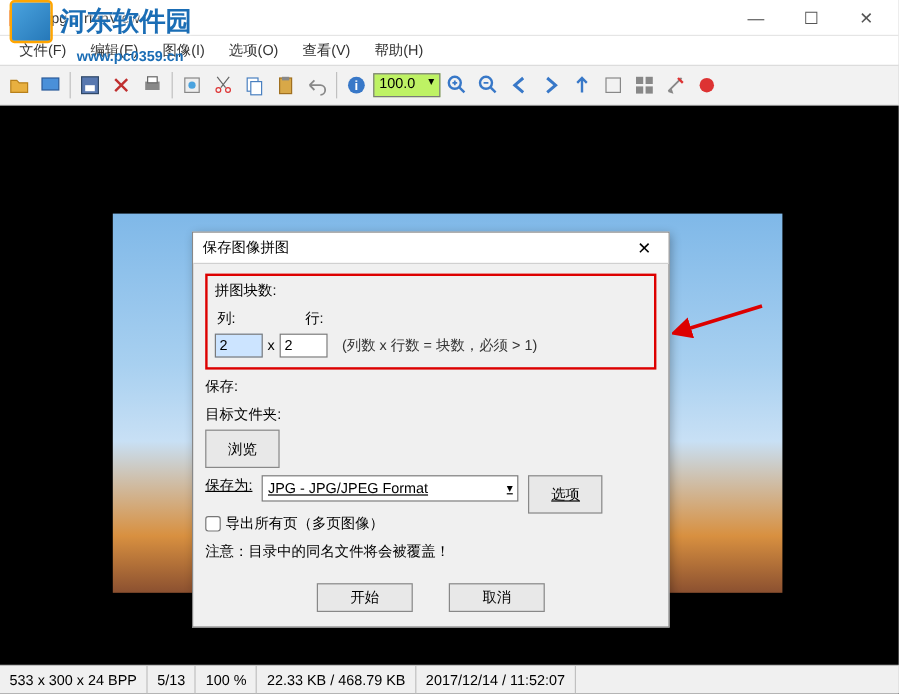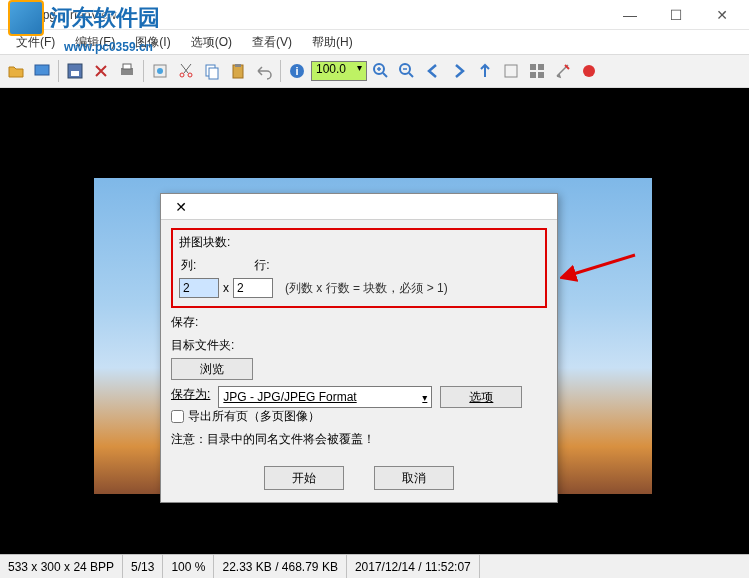--- a/index.html
+++ b/index.html
@@ -27,21 +27,21 @@
 .group-label { font-size: 12px; margin-bottom: 6px; }
 .row-inputs { display: flex; align-items: center; gap: 4px; font-size: 12px; }
 .col-labels { display: flex; gap: 58px; margin-bottom: 4px; padding-left: 2px; }
 .small-input { width: 40px; height: 20px; border: 1px solid #7a7a7a; background: #fff; padding: 0 3px; font-size: 12px; }
 .small-input.sel { background: #cce4ff; }
 .hint { margin-left: 8px; color: #333; }
 .save-section { margin-top: 6px; }
 .save-label { margin-bottom: 4px; }
 .path-row { display: flex; align-items: center; gap: 8px; margin-bottom: 6px; }
 .path-input { flex: 1; height: 22px; border: 1px solid #7a7a7a; background: #fff; padding: 0 4px; font-size: 12px; }
-.btn { height: 22px; padding: 0 28px; border: 1px solid #888; background: #e8e8e8; cursor: pointer; font-size: 12px; display: flex; align-items: center; }
+.btn { height: 32px; padding: 0 18px; border: 1px solid #888; background: #e8e8e8; cursor: pointer; font-size: 12px; display: flex; align-items: center; }
 .format-row { display: flex; align-items: flex-start; gap: 8px; text-decoration: underline; }
 .format-label { }
 .select { width: 214px; height: 22px; border: 1px solid #7a7a7a; background: #fff; display: flex; align-items: center; padding: 0 4px; font-size: 12px; }
 .select .arrow { margin-left: auto; font-size: 10px; }
 .check-row { display: flex; align-items: center; gap: 4px; margin-top: 0; font-size: 12px; }
 .check-row input { width: 13px; height: 13px; }
 .warn { margin-top: 6px; font-size: 12px; }
 .dlg-buttons { display: flex; justify-content: center; gap: 30px; padding: 10px 0 12px; }
 .dlg-btn { width: 80px; height: 24px; border: 1px solid #888; background: #e8e8e8; cursor: pointer; font-size: 12px; }
 .statusbar { height: 24px; display: flex; align-items: center; background: #f0f0f0; border-top: 1px solid #c0c0c0; font-size: 12px; }
@@ -199,20 +199,21 @@
       </svg>
     </div>
 </div>
 
 <div class="canvas">
   <div class="image-area"></div>
 </div>
 
 <div class="dialog">
   <div class="dlg-title">
+    <span>保存图像拼图</span>
     <div class="dlg-close">✕</div>
   </div>
   <div class="dlg-body">
     <div class="highlight-box">
       <div class="group-label">拼图块数:</div>
       <div class="col-labels">
         <span>列:</span>
         <span>行:</span>
       </div>
       <div class="row-inputs">

